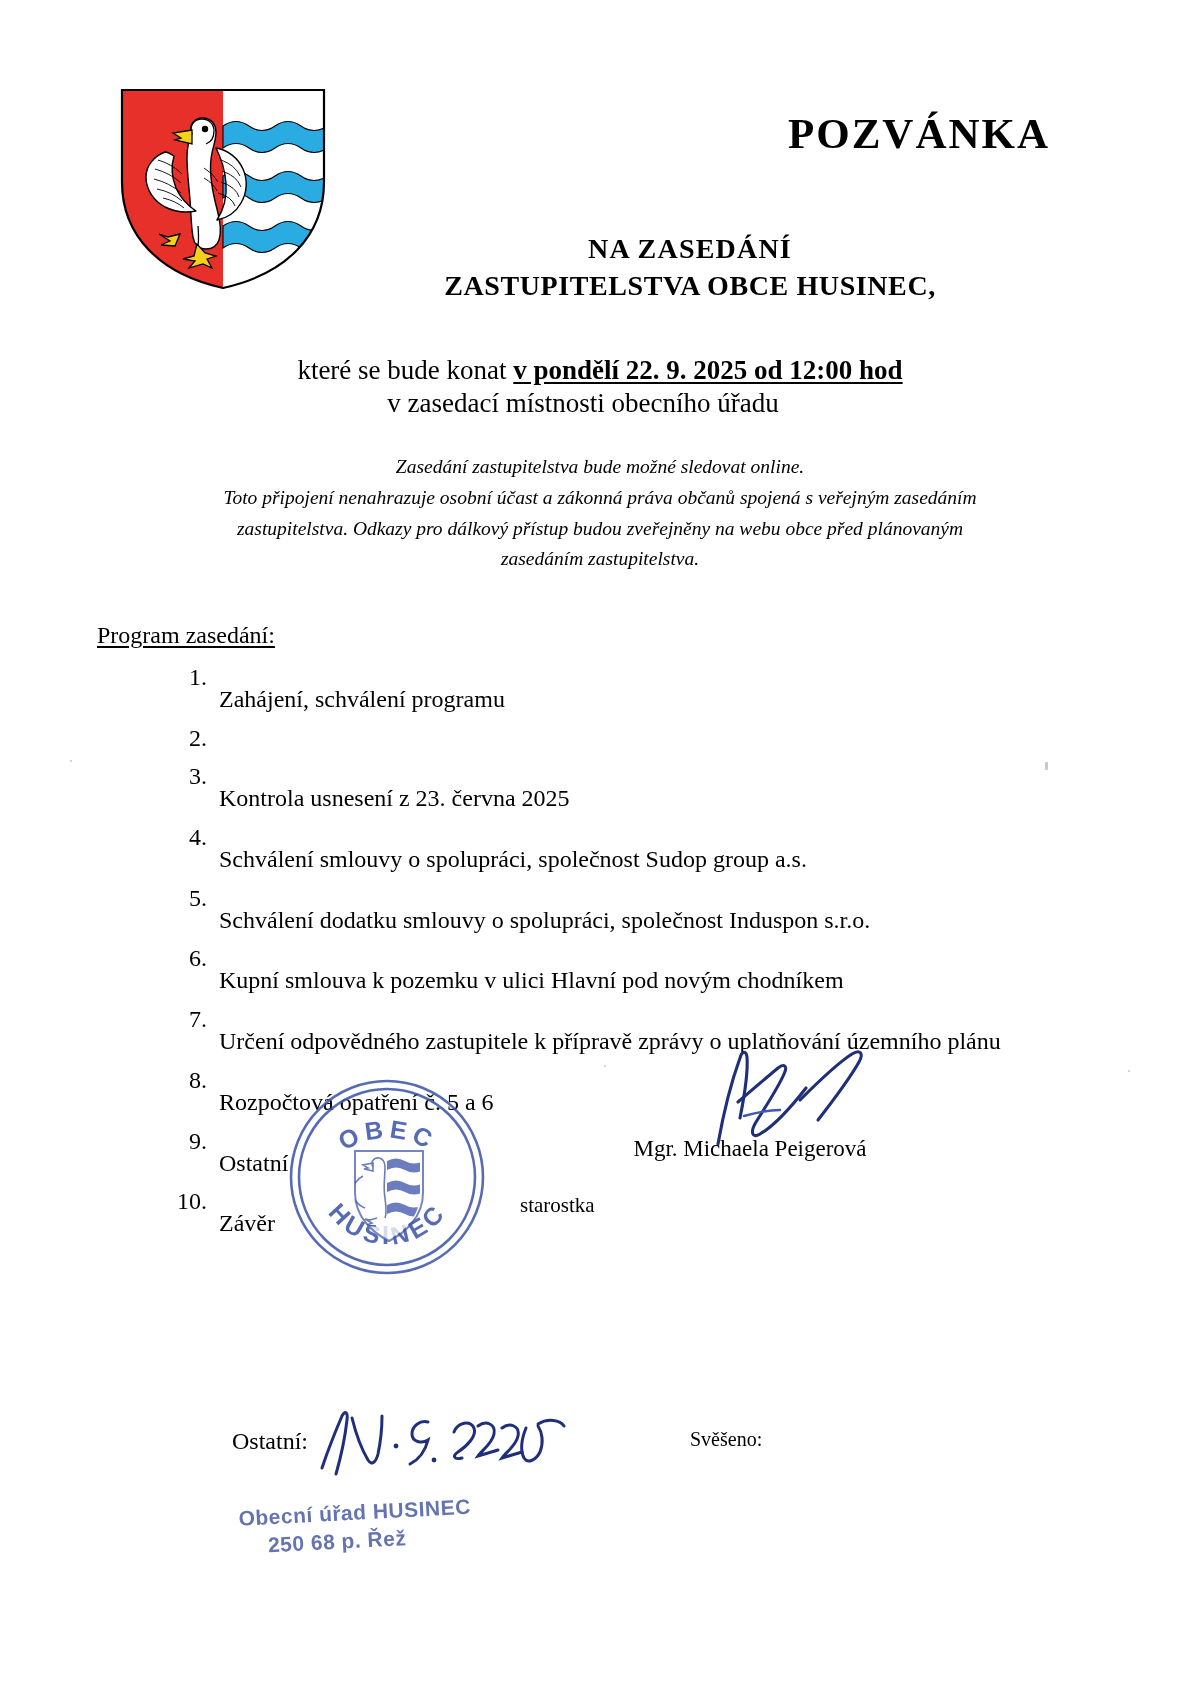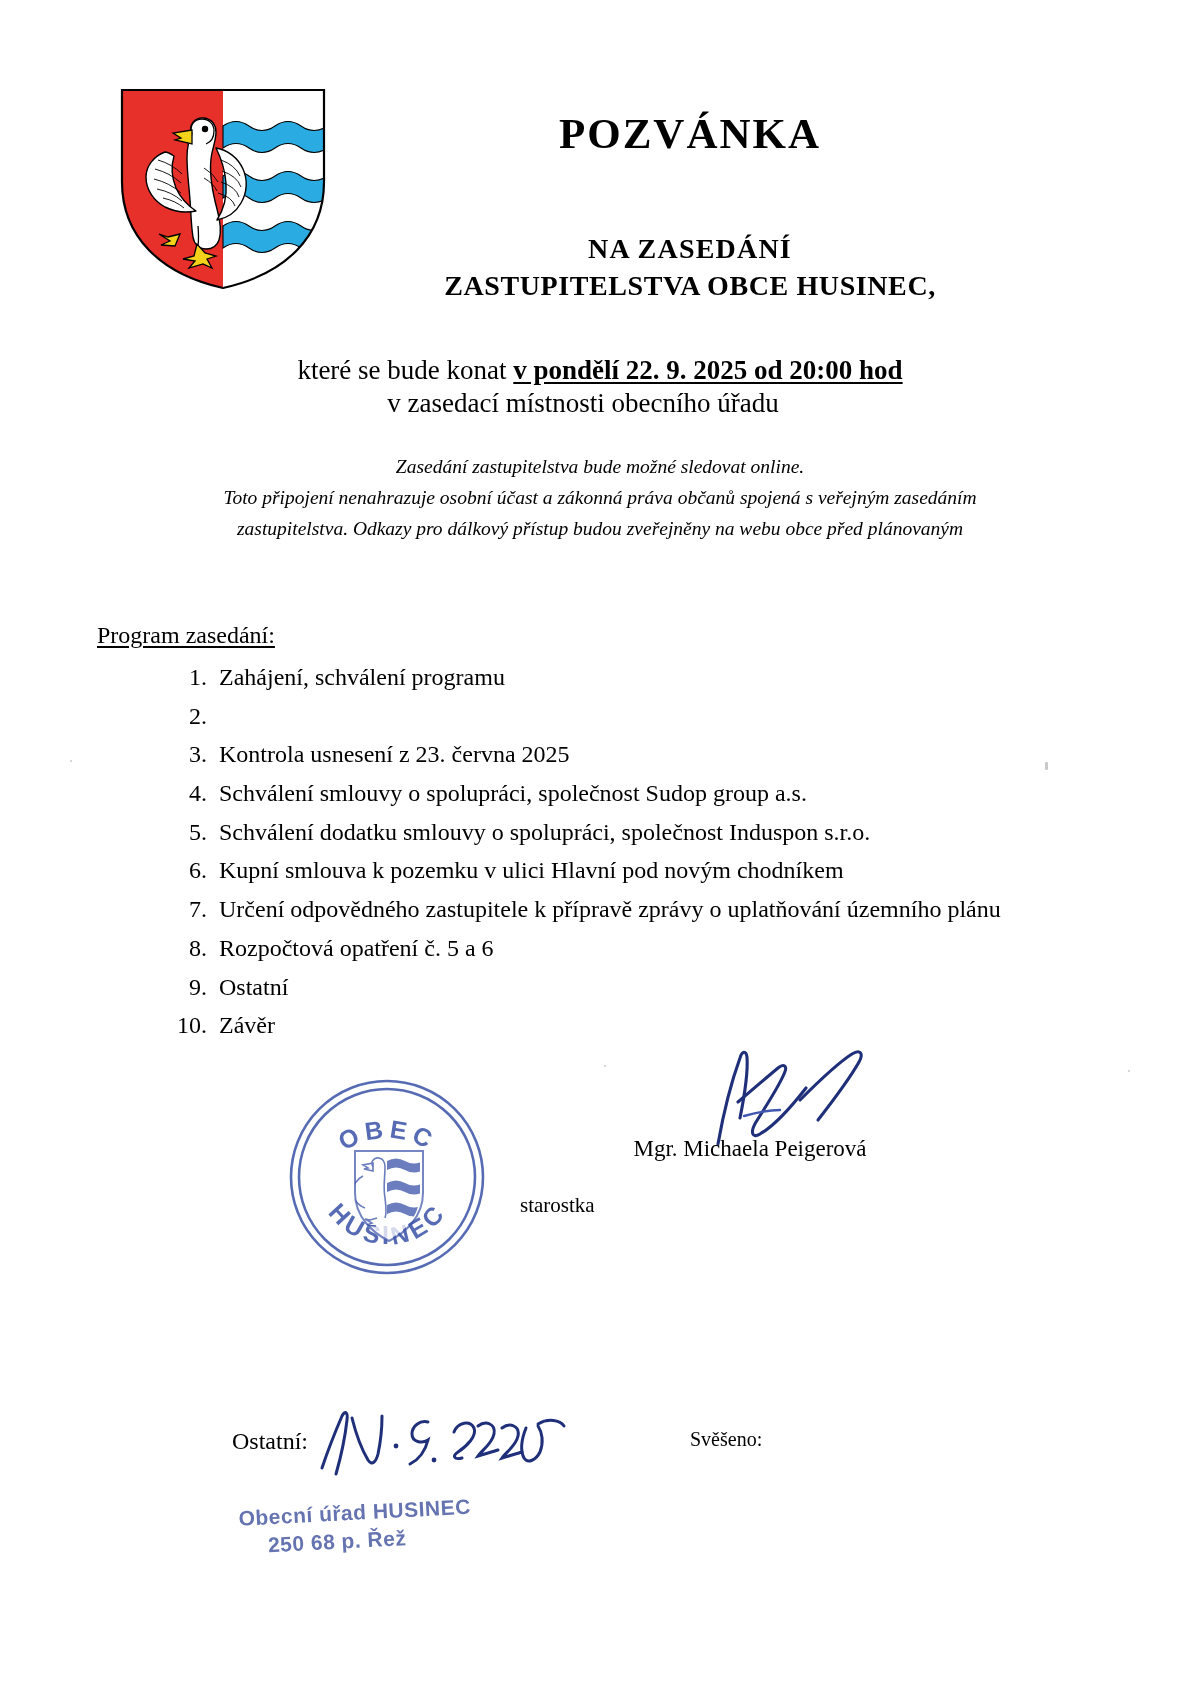--- a/index.html
+++ b/index.html
@@ -12,21 +12,21 @@
     overflow:hidden;
   }
   .page{position:relative;width:1200px;height:1696px;}
 
   
   .header{position:absolute;left:0;top:0;width:1200px;height:330px;}
   .crest{position:absolute;left:118px;top:86px;width:210px;height:206px;}
   .title-block{position:absolute;left:330px;top:110px;width:720px;text-align:center;}
   .doc-title{
     font-size:43px;font-weight:bold;letter-spacing:2px;
-    line-height:1.1;margin:0;
+    line-height:1.1;margin:0;text-align:right;
   }
   .sub1{font-size:28px;font-weight:bold;letter-spacing:1.2px;margin-top:74px;line-height:1.32;}
   .sub2{font-size:28px;font-weight:bold;letter-spacing:0.6px;line-height:1.32;}
 
   
   .when{position:absolute;left:0;top:352px;width:1200px;text-align:center;font-size:27px;line-height:1.38;}
   .when b{font-weight:bold;text-decoration:underline;text-underline-offset:3px;}
   .where{position:absolute;left:0;top:388px;width:1166px;text-align:center;font-size:27px;}
 
   
@@ -36,21 +36,21 @@
   }
 
   
   .program-label{
     position:absolute;left:97px;top:622px;font-size:24px;
     text-decoration:underline;text-underline-offset:3px;
   }
   .agenda{position:absolute;left:97px;top:662px;width:960px;}
   .agenda-row{display:flex;align-items:flex-start;margin-bottom:7.5px;font-size:24px;line-height:1.30;}
   .agenda-num{width:110px;text-align:right;padding-right:12px;flex:0 0 110px;}
-  .agenda-txt{flex:1;max-width:790px;}
+  .agenda-txt{flex:1;max-width:790px;margin-top:22px;}
 
   
   .stamp{position:absolute;left:285px;top:1075px;width:205px;height:205px;}
 
   
   .sig-svg{position:absolute;left:700px;top:1040px;width:190px;height:110px;}
   .sig-name{position:absolute;left:520px;top:1136px;width:460px;text-align:center;font-size:23px;}
   .sig-role{position:absolute;left:520px;top:1176px;width:460px;text-align:left;font-size:21px;margin-top:17px;}
 
   
@@ -130,28 +130,29 @@
     </div>
 
     <div class="title-block">
       <div class="doc-title">POZVÁNKA</div>
       <div class="sub1">NA ZASEDÁNÍ</div>
       <div class="sub2">ZASTUPITELSTVA OBCE HUSINEC,</div>
     </div>
   </div>
 
   <div class="when">
-    <span>které se bude konat </span><b>v pondělí 22. 9. 2025 od 20:00 hod</b>
+    <span>které se bude konat </span><b>v pondělí 22. 9. 2025 od 12:00 hod</b>
   </div>
   <div class="where">v zasedací místnosti obecního úřadu</div>
 
   <div class="note">
     <div>Zasedání zastupitelstva bude možné sledovat online.</div>
     <div>Toto připojení nenahrazuje osobní účast a zákonná práva občanů spojená s veřejným zasedáním</div>
     <div>zastupitelstva. Odkazy pro dálkový přístup budou zveřejněny na webu obce před plánovaným</div>
+    <div>zasedáním zastupitelstva.</div>
   </div>
 
   <div class="program-label">Program zasedání:</div>
 
   <div class="agenda">
     <div class="agenda-row">
       <div class="agenda-num">1.</div>
       <div class="agenda-txt">Zahájení, schválení programu</div>
     </div>
     <div class="agenda-row">

